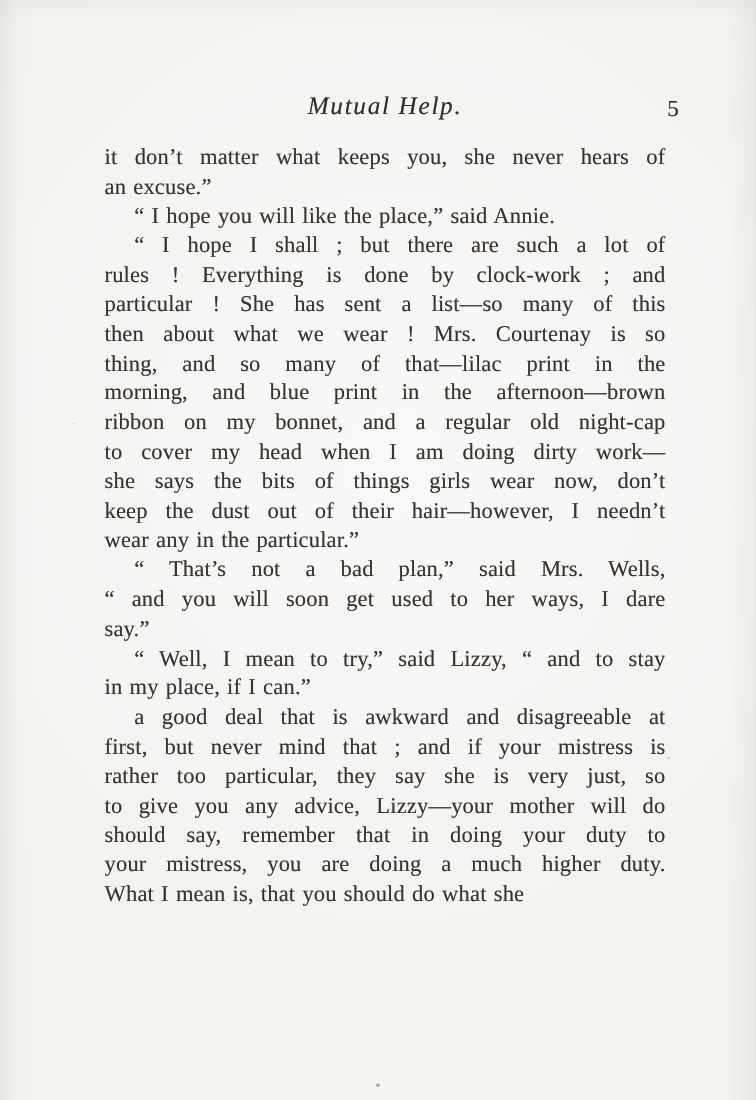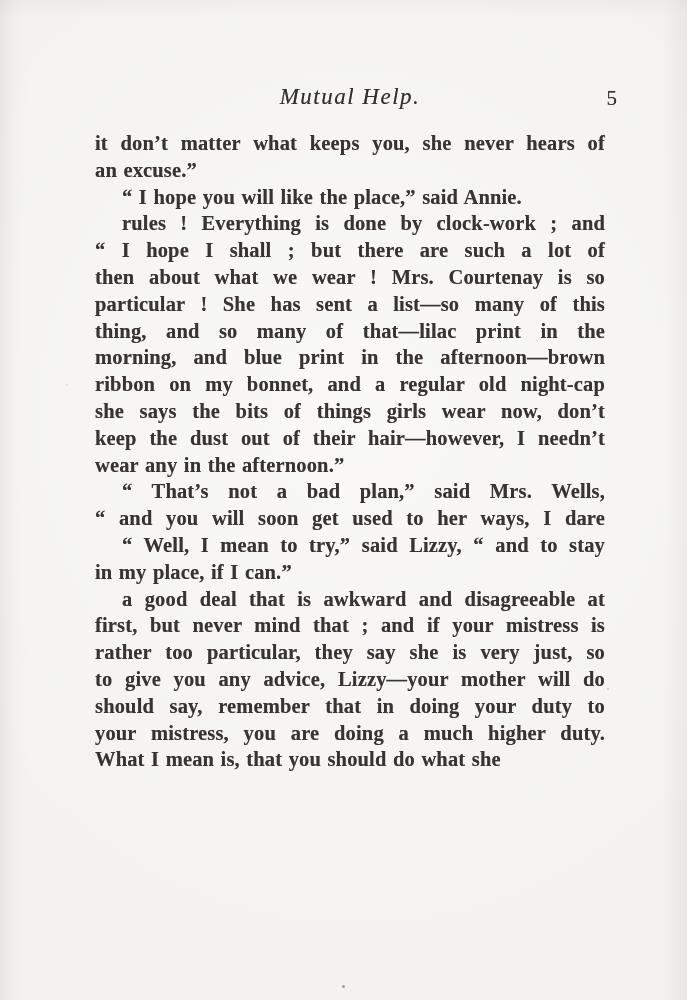--- a/index.html
+++ b/index.html
@@ -55,21 +55,20 @@
     line-height: 26.8px;
     letter-spacing: 0.15px;
     word-spacing: 1.2px;
     text-shadow: 0 0 0.6px rgba(57,52,47,0.5);
   }
   .para { margin: 0; }
   .para.indent .line:first-child { text-indent: 27px; text-align: center; }
   .line {
     text-align: justify;
     text-align-last: justify;
-    font-weight: bold;
   }
   .line.last {
     text-align: left;
     text-align-last: left;
   }
   .speck {
     position: absolute;
     border-radius: 50%;
     background: rgba(90,85,80,0.55);
   }
@@ -88,34 +87,36 @@
 
   <div class="page-body">
       <div class="para">
         <div class="line">it don’t matter what keeps you, she never hears of</div>
         <div class="line last">an excuse.”</div>
       </div>
       <div class="para indent">
         <div class="line last">“ I hope you will like the place,” said Annie.</div>
       </div>
       <div class="para indent">
+        <div class="line">“ I hope I shall ; but there are such a lot of</div>
         <div class="line">rules ! Everything is done by clock-work ; and</div>
-        <div class="line">“ I hope I shall ; but there are such a lot of</div>
+        <div class="line">particular ! She has sent a list—so many of this</div>
         <div class="line">then about what we wear ! Mrs. Courtenay is so</div>
-        <div class="line">particular ! She has sent a list—so many of this</div>
         <div class="line">thing, and so many of that—lilac print in the</div>
         <div class="line">morning, and blue print in the afternoon—brown</div>
         <div class="line">ribbon on my bonnet, and a regular old night-cap</div>
+        <div class="line">to cover my head when I am doing dirty work—</div>
         <div class="line">she says the bits of things girls wear now, don’t</div>
         <div class="line">keep the dust out of their hair—however, I needn’t</div>
-        <div class="line last">wear any in the afternoon.”</div>
+        <div class="line last">wear any in the particular.”</div>
       </div>
       <div class="para indent">
         <div class="line">“ That’s not a bad plan,” said Mrs. Wells,</div>
         <div class="line">“ and you will soon get used to her ways, I dare</div>
+        <div class="line last">say.”</div>
       </div>
       <div class="para indent">
         <div class="line">“ Well, I mean to try,” said Lizzy, “ and to stay</div>
         <div class="line last">in my place, if I can.”</div>
       </div>
       <div class="para indent">
         <div class="line">a good deal that is awkward and disagreeable at</div>
         <div class="line">first, but never mind that ; and if your mistress is</div>
         <div class="line">rather too particular, they say she is very just, so</div>
         <div class="line">to give you any advice, Lizzy—your mother will do</div>

